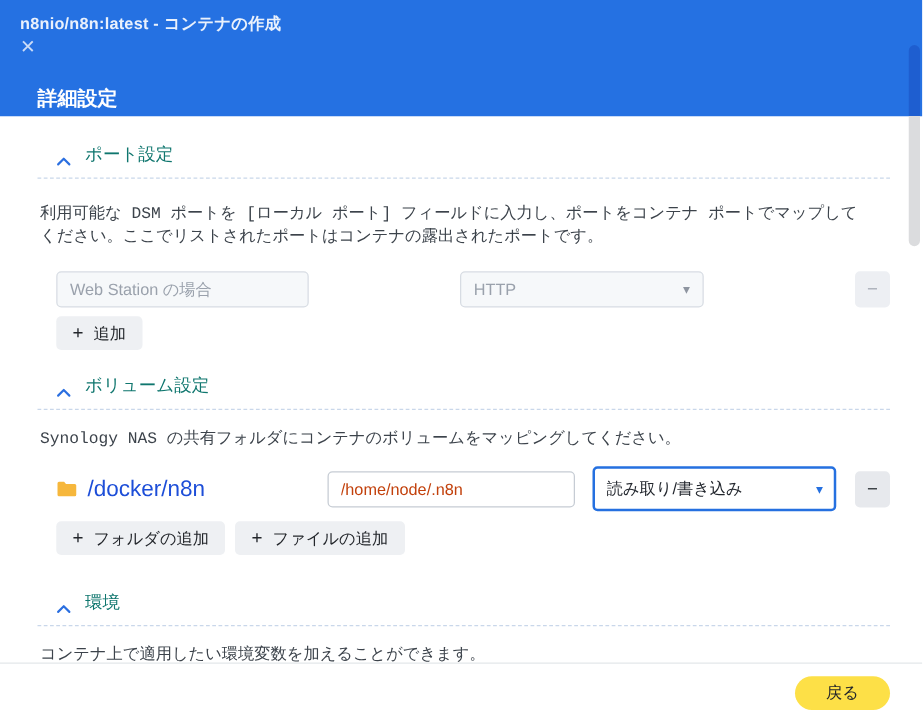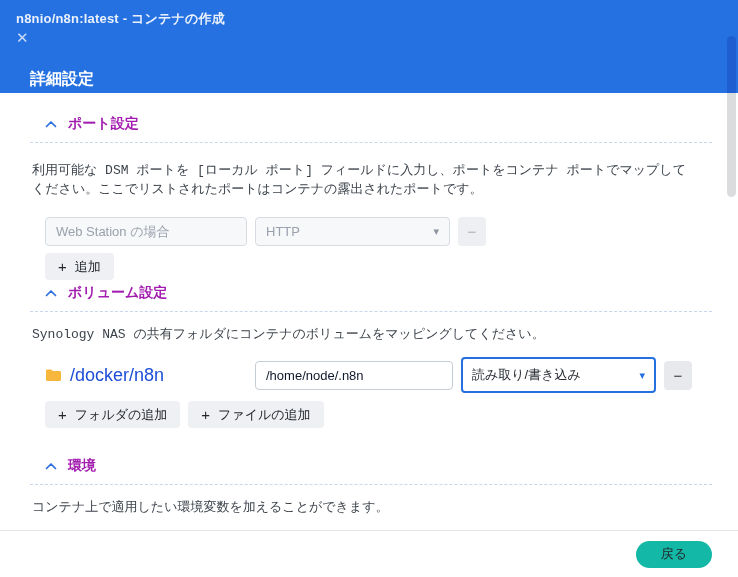--- a/index.html
+++ b/index.html
@@ -9,50 +9,50 @@
     font-family:"Liberation Sans","DejaVu Sans",sans-serif; overflow:hidden;
   }
   
   .blue-header { position:absolute; top:0; left:0; right:0; height:93px; background:#2571E2; }
   .titlebar { display:flex; justify-content:space-between; align-items:flex-start; padding:10px 18px 0 16px;flex-direction:column; }
   .dlg-title { color:#EAF1FC; font-size:13px; font-weight:bold; letter-spacing:.2px; }
   .close-x { color:#CBDCF7; font-size:15px; font-weight:bold; line-height:1; margin-top:2px; cursor:pointer; }
   .step-title { color:#ffffff; font-size:16px; font-weight:bold; margin:24px 0 0 30px; }
   
   .content { position:absolute; top:93px; left:0; right:0; bottom:47px; padding:0 26px 0 30px; overflow:hidden; }
-  .sec-head { display:flex; align-items:center; gap:11px; margin-left:15px; color:#a21caf; font-size:14px; font-weight:bold; cursor:pointer; }
-  .mt-port { margin-top:22px; } .mt-vol { margin-top:4px; } .mt-env { margin-top:29px; }
+  .sec-head { display:flex; align-items:flex-end; gap:11px; margin-left:15px; color:#0f766e; font-size:14px; font-weight:normal; cursor:pointer; }
+  .mt-port { margin-top:22px; } .mt-vol { margin-top:20px; } .mt-env { margin-top:29px; }
   .divider { border:none; border-top:1px dashed #C9D7EA; margin:9px 0 0 0; height:0; }
   .desc { margin:13px 0 0 2px; font-size:13px; color:#3C434B; line-height:19px; max-width:662px;font-family:Liberation Mono, monospace; }
   .mt-desc1 { margin-top:18px; }
-  .row { display:flex; align-items:center; gap:8px; margin:18px 0 0 15px; }
+  .row { display:flex; align-items:center; gap:8px; margin:18px 0 0 15px;justify-content:space-between; }
   .row.vol { margin-top:13px; }
   .ctl { height:29px; border:1px solid #D7DCE3; border-radius:4px; font-size:13px; padding:0 10px; font-family:inherit; outline:none; }
   .w1 { width:202px; } .w2 { width:198px; } .w3 { width:195px; }
   .dis { background:#F6F8FA; color:#9AA1AC; }
   .dis::placeholder { color:#9AA1AC; opacity:1; }
-  input.en { background:#ffffff; border-color:#C6CCD4; color:#0f172a; }
+  input.en { background:#ffffff; border-color:#C6CCD4; color:#c2410c; }
   .select { display:flex; align-items:center; justify-content:space-between; cursor:pointer; }
   .select .caret { font-size:11px; color:#8E95A0; }
   .select.en { background:#ffffff; border:2px solid #2570E0; color:#23272E; padding:16px 9px; }
   .select.en .caret { color:#2570E0; }
   .minus-btn { width:28px; height:29px; border:none; border-radius:4px; background:#EDEFF3; color:#A9AEB8;
     font-size:15px; display:flex; align-items:center; justify-content:center; cursor:pointer; flex:none; font-family:inherit; }
   .minus-btn.en { background:#E7E9ED; color:#2E3338; }
   .host { display:flex; align-items:center; gap:8px; width:202px; font-size:18px; color:#1d4ed8; flex:none; }
   .btn-row { display:flex; gap:8px; margin:8px 0 0 15px; }
   .add-btn { display:inline-flex; align-items:center; gap:8px; height:27px; padding:0 13px; border:none; border-radius:4px;
     background:#EEF0F3; color:#23262B; font-size:13px; font-family:inherit; cursor:pointer; }
   .add-btn .plus { font-size:15px; line-height:1; }
   .mt-add { margin:7px 0 0 15px; }
   
   .footer { position:absolute; left:0; right:0; bottom:0; height:47px; background:#ffffff; border-top:1px solid #E4E7EA;
     display:flex; align-items:center; justify-content:flex-end; gap:12px; padding-right:26px; }
   .btn { height:27px; border:none; border-radius:14px; font-size:13px; font-family:inherit; cursor:pointer; }
-  .btn-back { width:76px; background:#14b8a6; color:#23262B; }
+  .btn-back { width:76px; background:#fde047; color:#23262B; }
   .btn-next { width:118px; background:#2570E0; color:#ffffff; }
   
   .scroll-thumb { position:absolute; right:2px; top:36px; width:9px; height:161px; border-radius:5px; z-index:5; cursor:pointer;
     background:linear-gradient(to bottom, #1E5ED0 0px, #1E5ED0 57px, #DBDCDE 57px, #DBDCDE 161px); }
   .folder-svg, .chev-svg { display:block; flex:none; }
 </style>
 </head>
 <body>
 
 <div class="dialog">

